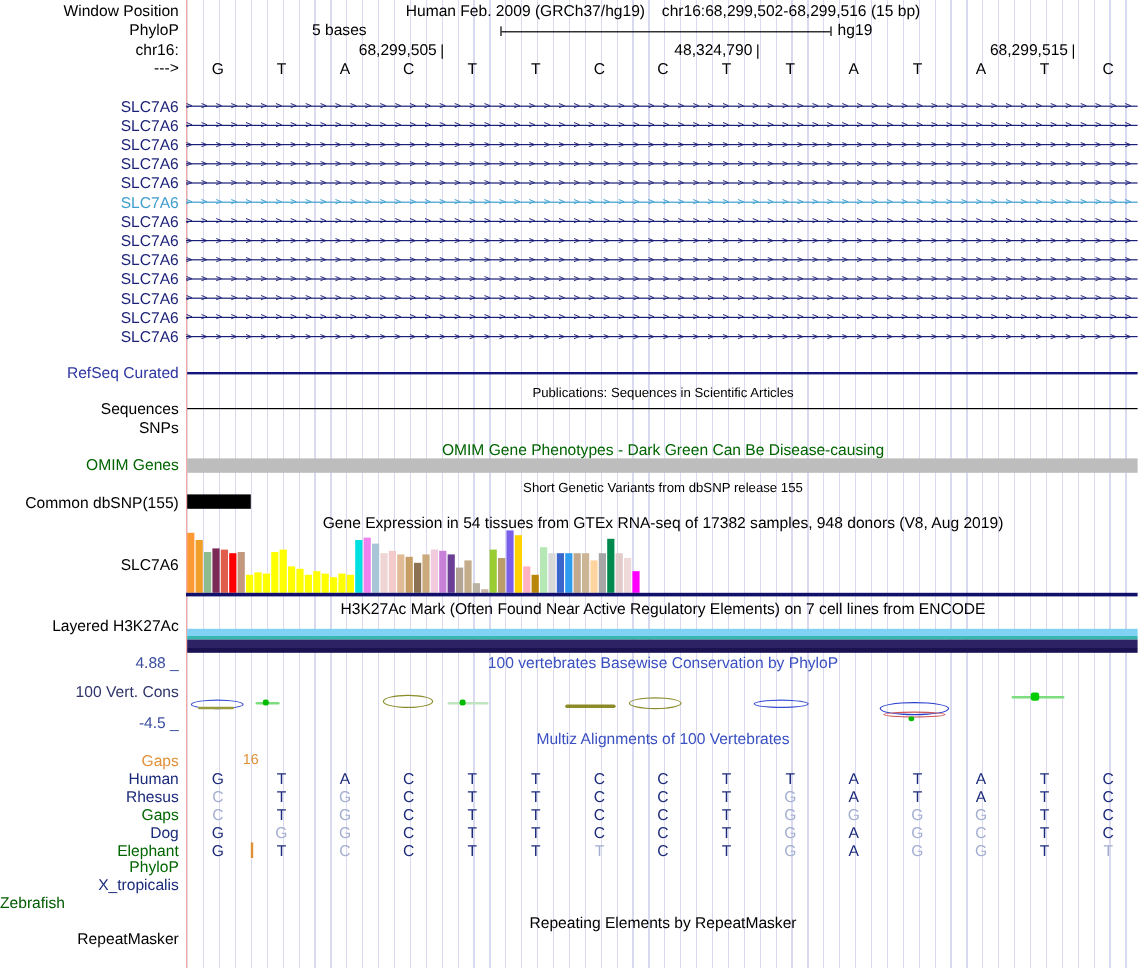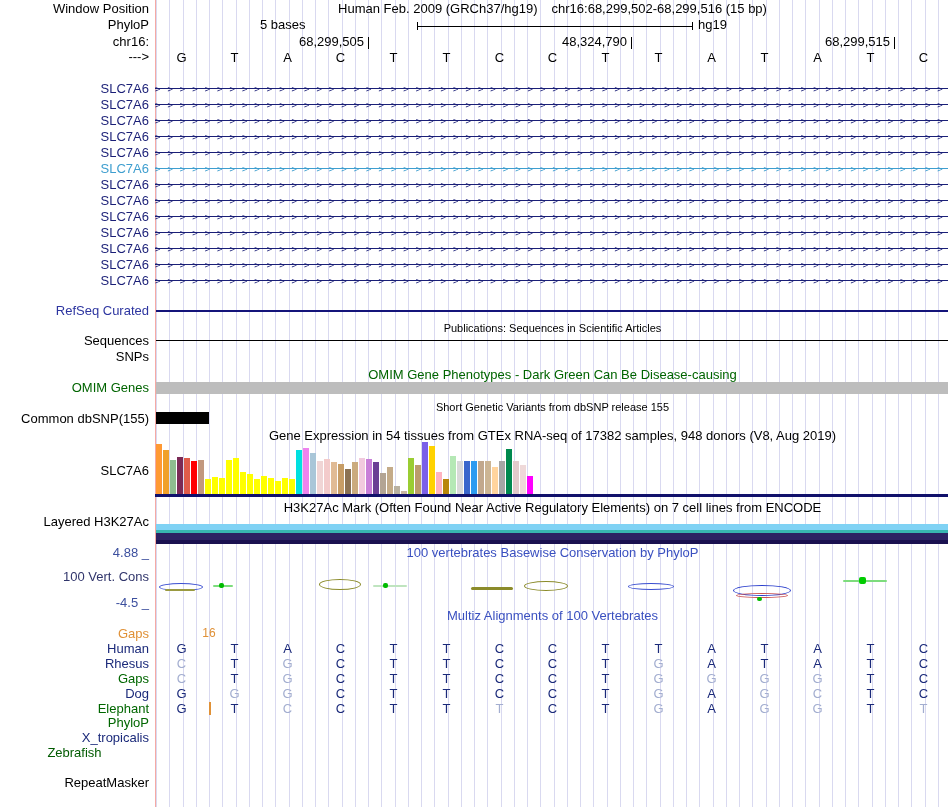--- a/index.html
+++ b/index.html
@@ -258,21 +258,21 @@
   <div class="ctr titleblue" style="top:609px">Multiz Alignments of 100 Vertebrates</div>
   <div id="multiz-labels" class="abs" style="left:0;top:626px;width:149px">
       <div class="mlbl" style="position: absolute; left: 0px; top: 0px; width: 149px; text-align: right; line-height: 15px; color: rgb(224, 145, 55);">Gaps</div>
       <div class="mlbl" style="position: absolute; left: 0px; top: 15px; width: 149px; text-align: right; line-height: 15px; color: rgb(27, 42, 122);">Human</div>
       <div class="mlbl" style="position: absolute; left: 0px; top: 30px; width: 149px; text-align: right; line-height: 15px; color: rgb(27, 42, 122);">Rhesus</div>
       <div class="mlbl" style="position: absolute; left: 0px; top: 45px; width: 149px; text-align: right; line-height: 15px; color: rgb(0, 102, 0);">Gaps</div>
       <div class="mlbl" style="position: absolute; left: 0px; top: 60px; width: 149px; text-align: right; line-height: 15px; color: rgb(27, 42, 122);">Dog</div>
       <div class="mlbl" style="position: absolute; left: 0px; top: 75px; width: 149px; text-align: right; line-height: 15px; color: rgb(0, 102, 0);">Elephant</div>
       <div class="mlbl" style="position: absolute; left: 0px; top: 89px; width: 149px; text-align: right; line-height: 15px; color: rgb(0, 102, 0);">PhyloP</div>
       <div class="mlbl" style="position: absolute; left: 0px; top: 104px; width: 149px; text-align: right; line-height: 15px; color: rgb(27, 42, 122);">X_tropicalis</div>
-      <div class="mlbl" style="position: absolute; left: 0px; top: 119px; width: 149px; text-align: center; line-height: 15px; color: rgb(0, 90, 0);">Zebrafish</div>
+      <div class="mlbl" style="position: absolute; left: 0px; top: 119px; width: 149px; text-align: left; line-height: 15px; color: rgb(0, 90, 0);">Zebrafish</div>
     </div>
   <div id="multiz-rows" class="abs" style="left:155px;top:626px;width:795px">
       <div class="mrow" style="top: 0px;">
         <div style="position: absolute; left: 54px; transform: translateX(-50%); color: rgb(224, 145, 55); line-height: 15px; font-size: 12px;">16</div>
       </div>
       <div class="mrow" style="top: 15px;">
         <div class="alet" style="left: 26.5px; color: rgb(27, 42, 122);">G</div>
         <div class="alet" style="left: 79.5px; color: rgb(27, 42, 122);">T</div>
         <div class="alet" style="left: 132.5px; color: rgb(27, 42, 122);">A</div>
         <div class="alet" style="left: 185.5px; color: rgb(27, 42, 122);">C</div>
@@ -355,14 +355,15 @@
         <div class="alet" style="left: 662.5px; color: rgb(163, 174, 208);">G</div>
         <div class="alet" style="left: 715.5px; color: rgb(27, 42, 122);">T</div>
         <div class="alet" style="left: 768.5px; color: rgb(163, 174, 208);">T</div>
         <div style="position: absolute; left: 54px; top: 1px; width: 2px; height: 13px; background: rgb(224, 145, 55);"></div>
       </div>
       <div class="mrow" style="top: 89px;"></div>
       <div class="mrow" style="top: 104px;"></div>
       <div class="mrow" style="top: 119px;"></div>
     </div>
 
+  <div class="ctr" style="top:762px">Repeating Elements by RepeatMasker</div>
   <div class="lbl" style="top:776px">RepeatMasker</div>
 </div>
 
 </body></html>

